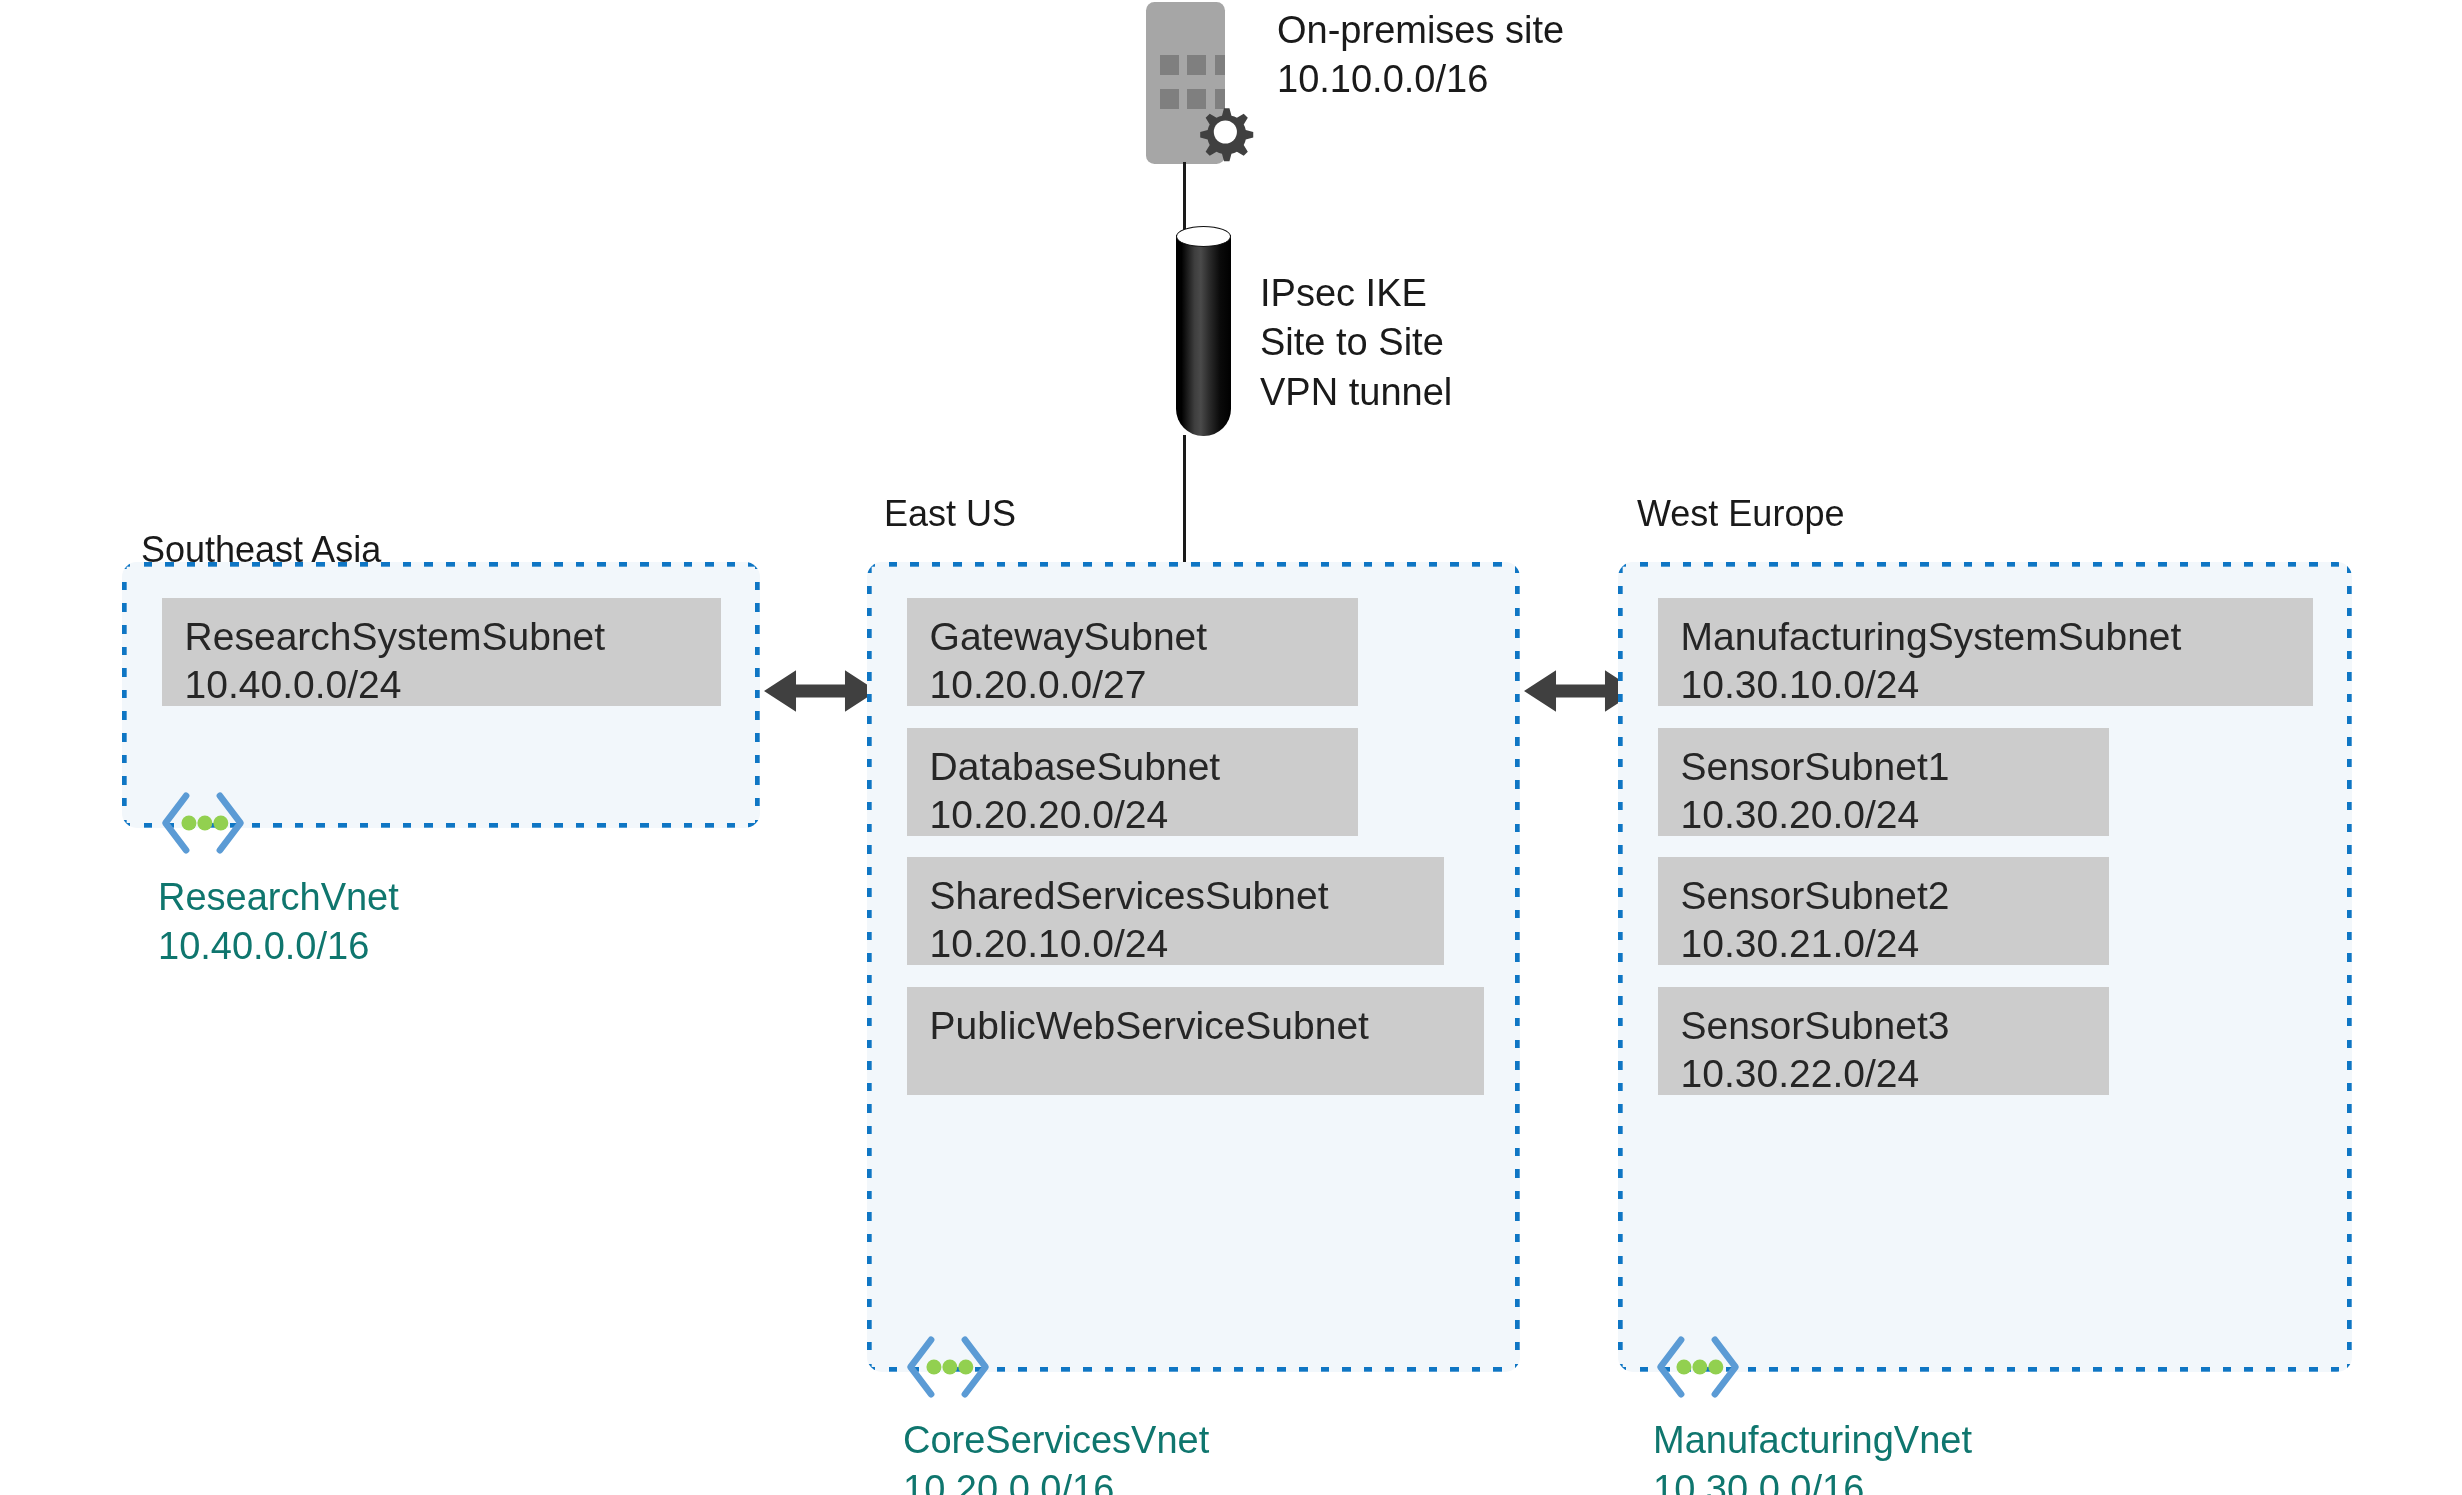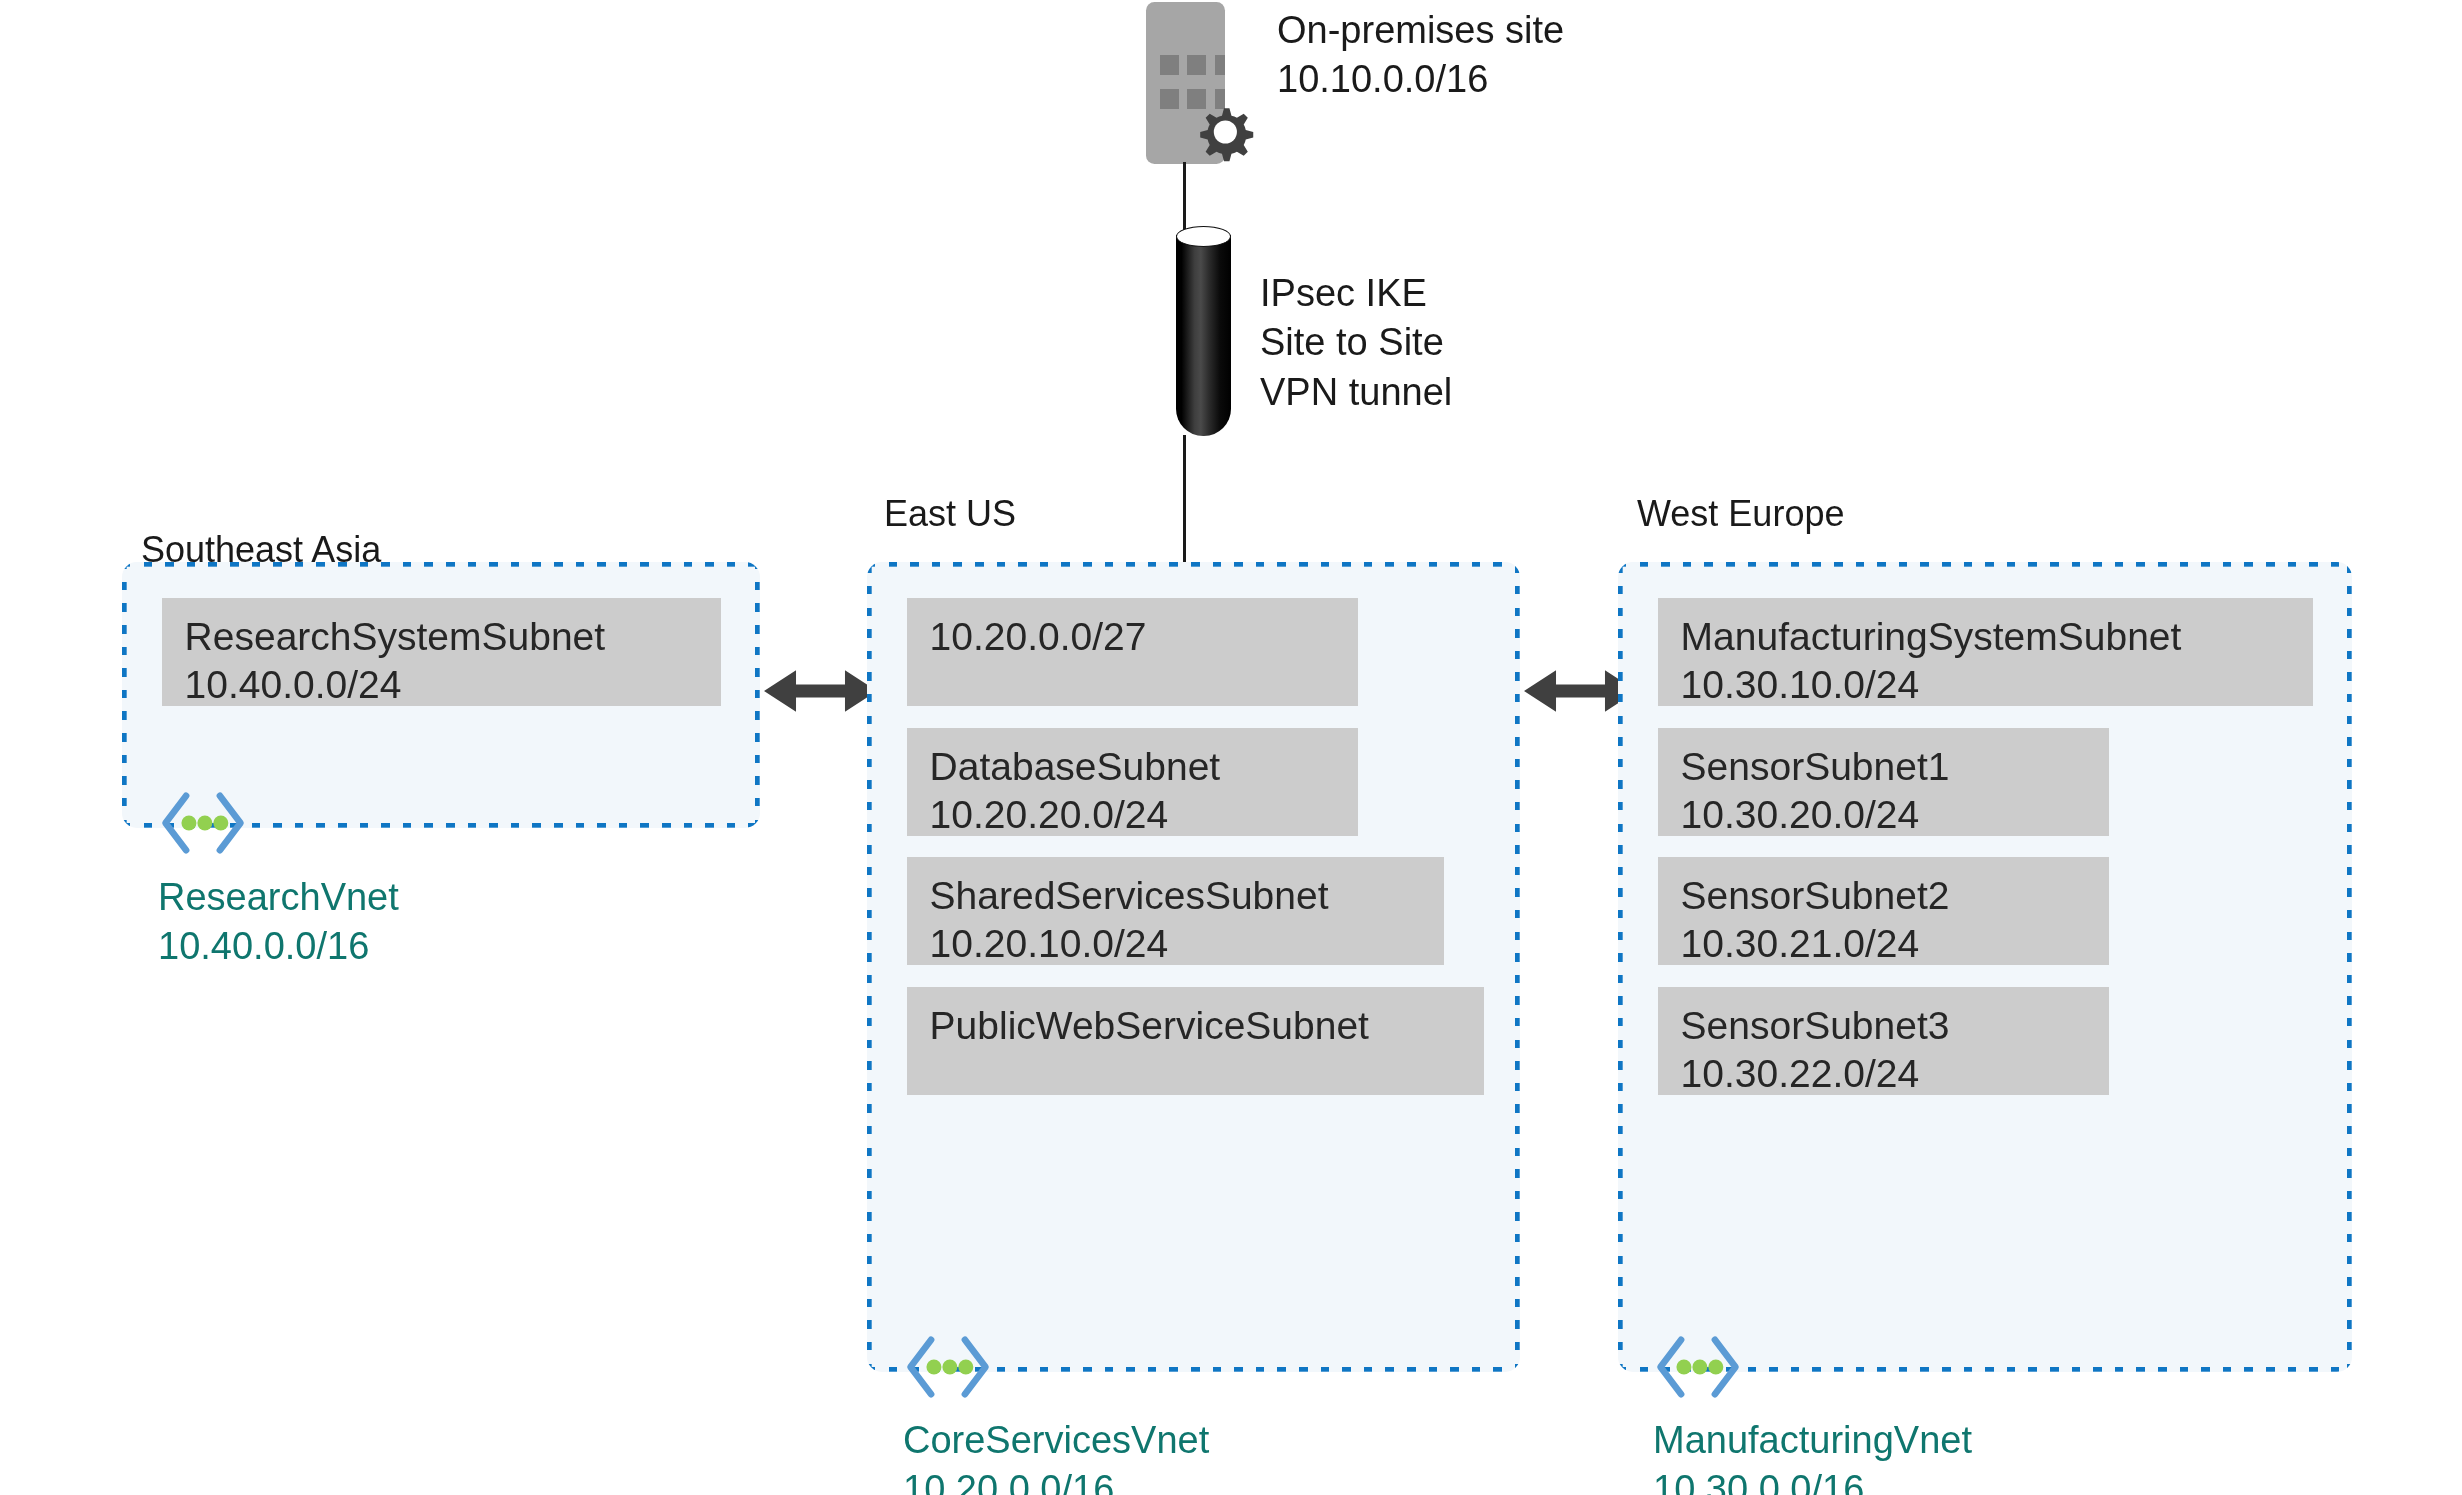--- a/index.html
+++ b/index.html
@@ -116,20 +116,21 @@
 
   <svg class="arrow" style="left:764px;top:658px;width:113px;height:66px;" viewBox="0 0 120 70">
     <path d="M0 35 L34 13 L34 28 L86 28 L86 13 L120 35 L86 57 L86 42 L34 42 L34 57 Z" fill="#404040"></path>
   </svg>
 
   <div class="region-label" style="left:884px;top:493px;">East US</div>
 
   <div class="vnet" style="left:867px;top:562px;width:653px;height:810px;">
 
     <div class="subnet" style="left:40px;top:36px;width:451px;height:108px;">
+      <span class="subnet-name">GatewaySubnet</span>
       <span class="subnet-cidr">10.20.0.0/27</span>
     </div>
 
     <div class="subnet" style="left:40px;top:166px;width:451px;height:108px;">
       <span class="subnet-name">DatabaseSubnet</span>
       <span class="subnet-cidr">10.20.20.0/24</span>
     </div>
 
     <div class="subnet" style="left:40px;top:295px;width:537px;height:108px;">
       <span class="subnet-name">SharedServicesSubnet</span>

